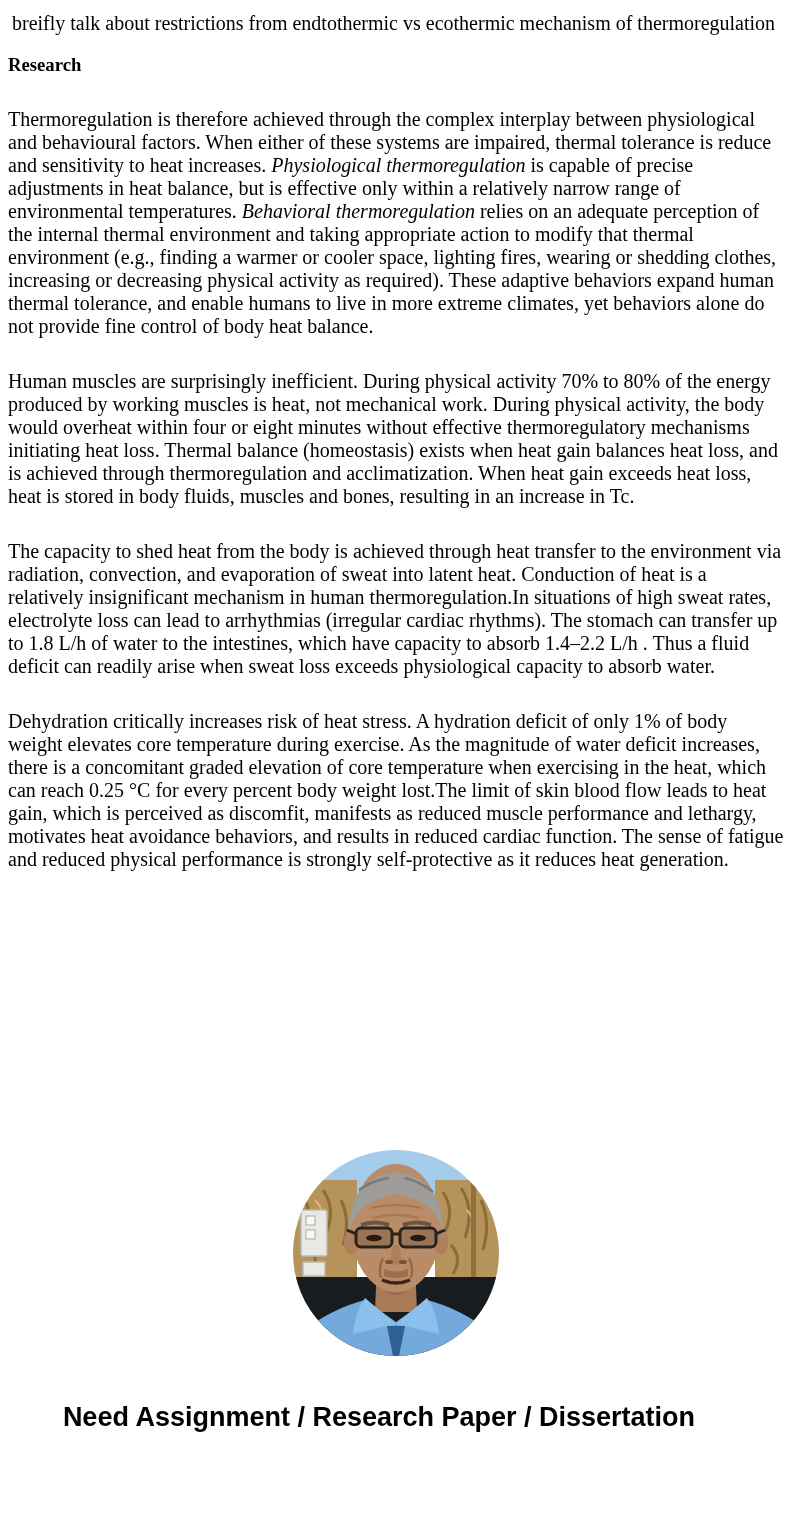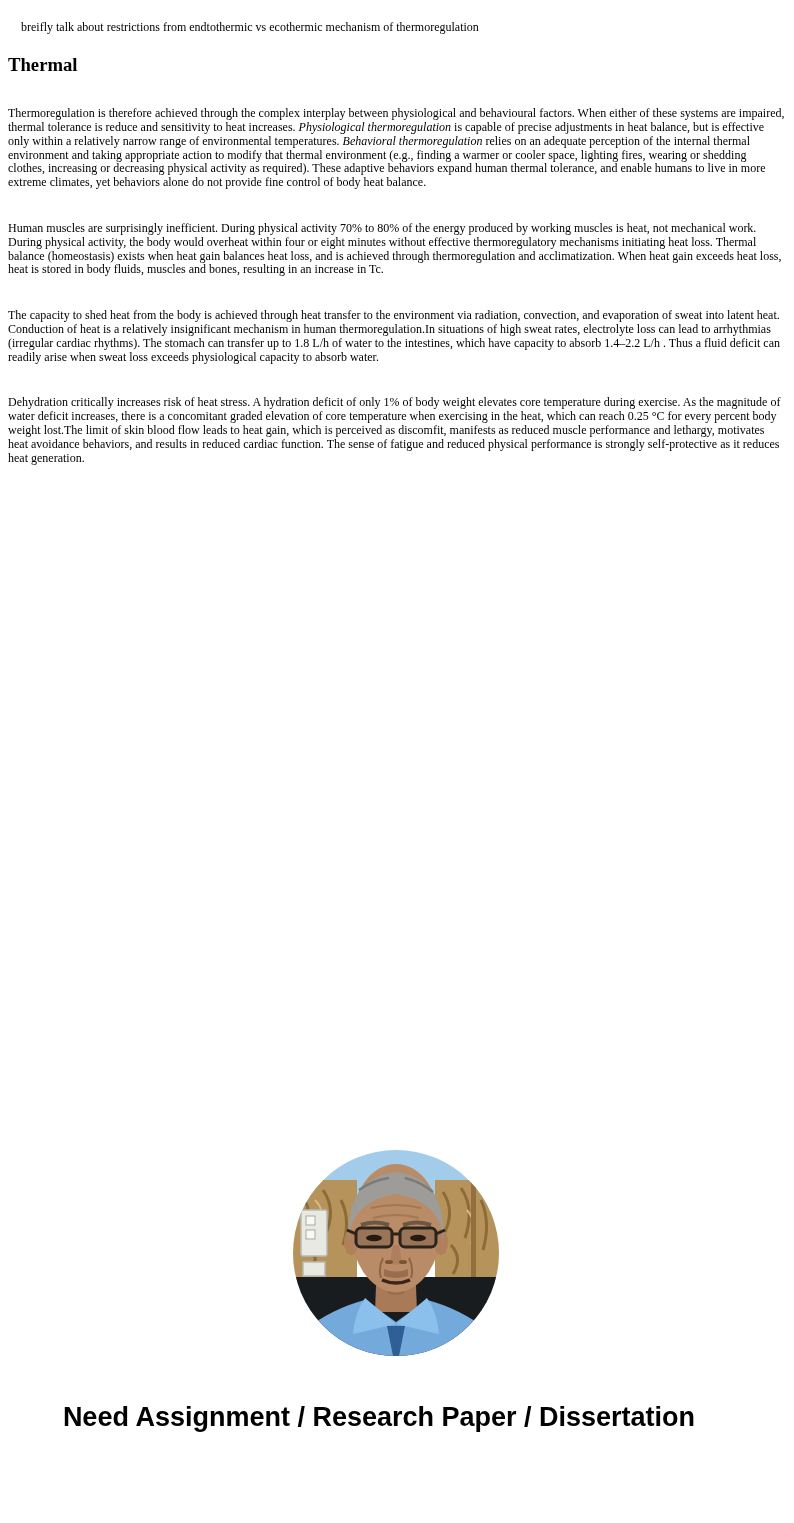--- a/index.html
+++ b/index.html
@@ -10,33 +10,33 @@
     position: relative;
     background: #ffffff;
     color: #000000;
     font-family: "Liberation Serif", serif;
     overflow: hidden;
   }
   .doc {
     padding: 8px;
   }
   .question {
-    margin: 13px;
-    font-size: 12px;
+    margin: 4px;
+    font-size: 20px;
     line-height: 1.15;
   }
   .solution-heading {
     margin: 19px 0;
     font-size: 18.7px;
     font-weight: bold;
     line-height: 1.15;
   }
   .para {
     margin: 32px 0;
-    font-size: 12px;
+    font-size: 20px;
     line-height: 1.15;
   }
   .para em { font-style: italic; }
 
   .avatar {
     position: absolute;
     top: 1150px;
     left: 293px;
     width: 206px;
     height: 206px;
@@ -56,21 +56,21 @@
     font-size: 27px;
     line-height: 30px;
     color: #000000;
   }
 </style>
 </head>
 <body>
 
 <main class="doc">
   <p class="question">breifly talk about restrictions from endtothermic vs ecothermic mechanism of thermoregulation</p>
-  <h3 class="solution-heading">Thermal</h3>
+  <h3 class="solution-heading">Research</h3>
   <p class="para">Thermoregulation is therefore achieved through the complex interplay between physiological and behavioural factors. When either of these systems are impaired, thermal tolerance is reduce and sensitivity to heat increases. <em>Physiological thermoregulation</em> is capable of precise adjustments in heat balance, but is effective only within a relatively narrow range of environmental temperatures. <em>Behavioral thermoregulation</em> relies on an adequate perception of the internal thermal environment and taking appropriate action to modify that thermal environment (e.g., finding a warmer or cooler space, lighting fires, wearing or shedding clothes, increasing or decreasing physical activity as required). These adaptive behaviors expand human thermal tolerance, and enable humans to live in more extreme climates, yet behaviors alone do not provide fine control of body heat balance.</p>
   <p class="para">Human muscles are surprisingly inefficient. During physical activity 70% to 80% of the energy produced by working muscles is heat, not mechanical work. During physical activity, the body would overheat within four or eight minutes without effective thermoregulatory mechanisms initiating heat loss. Thermal balance (homeostasis) exists when heat gain balances heat loss, and is achieved through thermoregulation and acclimatization. When heat gain exceeds heat loss, heat is stored in body fluids, muscles and bones, resulting in an increase in Tc.</p>
   <p class="para">The capacity to shed heat from the body is achieved through heat transfer to the environment via radiation, convection, and evaporation of sweat into latent heat. Conduction of heat is a relatively insignificant mechanism in human thermoregulation.In situations of high sweat rates, electrolyte loss can lead to arrhythmias (irregular cardiac rhythms). The stomach can transfer up to 1.8 L/h of water to the intestines, which have capacity to absorb 1.4–2.2 L/h . Thus a fluid deficit can readily arise when sweat loss exceeds physiological capacity to absorb water.</p>
   <p class="para">Dehydration critically increases risk of heat stress. A hydration deficit of only 1% of body weight elevates core temperature during exercise. As the magnitude of water deficit increases, there is a concomitant graded elevation of core temperature when exercising in the heat, which can reach 0.25 °C for every percent body weight lost.The limit of skin blood flow leads to heat gain, which is perceived as discomfit, manifests as reduced muscle performance and lethargy, motivates heat avoidance behaviors, and results in reduced cardiac function. The sense of fatigue and reduced physical performance is strongly self-protective as it reduces heat generation.</p>
 </main>
 
 <div class="avatar">
   <svg width="206" height="206" viewBox="0 0 206 206">
 
     <rect x="0" y="0" width="206" height="70" fill="#a3cbea"></rect>

